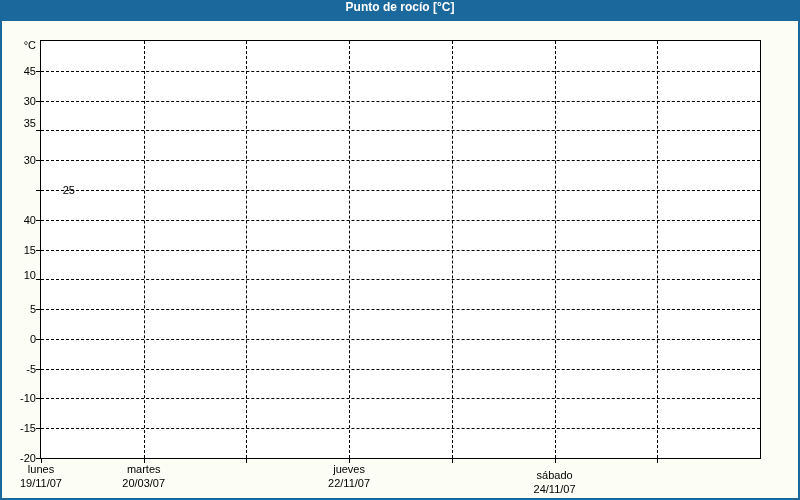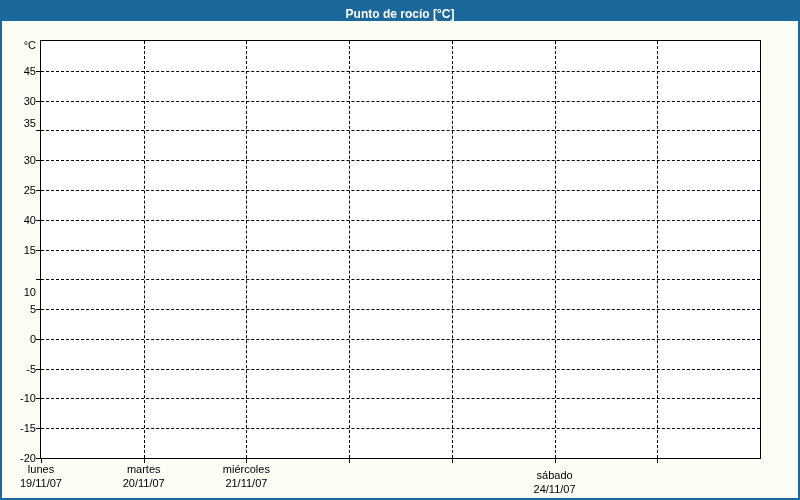--- a/index.html
+++ b/index.html
@@ -14,21 +14,21 @@
     box-sizing: border-box;
     border: 2px solid var(--accent, #1B689D);
     background: var(--page-bg, #FCFDF5);
     overflow: hidden;
   }
   .titlebar {
     position: absolute; left: -2px; top: -2px;
     width: 800px; height: 21px;
     background: var(--accent, #1B689D);
     color: var(--title-fg, #FFFFFF);
-    display: flex; align-items: flex-end; justify-content: center;
+    display: flex; align-items: flex-start; justify-content: center;
     font-size: 12px; font-weight: bold;
     letter-spacing: 0px;
   }
   .plot {
     position: absolute;
     left: 38px; top: 38px;
     width: 721px; height: 419px;
     box-sizing: border-box;
     border: 1px solid var(--grid, #000);
     background: var(--plot-bg, #FFF);
@@ -96,55 +96,55 @@
 
   <div class="ylabel" style="top:36px;">°C</div>
 <div class="ylabel" style="top: 61.8px;">45</div>
     <div class="ytick" style="left: 34px; top: 68.8px;"></div>
     <div class="ylabel" style="top: 91.6px;">30</div>
     <div class="ytick" style="left: 34px; top: 98.6px;"></div>
     <div class="ylabel" style="top: 114px;">35</div>
     <div class="ytick" style="left: 34px; top: 128.4px;"></div>
     <div class="ylabel" style="top: 151.1px;">30</div>
     <div class="ytick" style="left: 34px; top: 158.1px;"></div>
-    <div class="ylabel" style="top: 180.9px;">25</div>
+    <div class="ylabel" style="top: 180.9px; padding-left: 39px;">25</div>
     <div class="ytick" style="left: 34px; top: 187.9px;"></div>
     <div class="ylabel" style="top: 210.7px;">40</div>
     <div class="ytick" style="left: 34px; top: 217.7px;"></div>
     <div class="ylabel" style="top: 240.5px;">15</div>
     <div class="ytick" style="left: 34px; top: 247.5px;"></div>
-    <div class="ylabel" style="top: 283px;">10</div>
+    <div class="ylabel" style="top: 266px;">10</div>
     <div class="ytick" style="left: 34px; top: 277.3px;"></div>
     <div class="ylabel" style="top: 300.1px;">5</div>
     <div class="ytick" style="left: 34px; top: 307.1px;"></div>
     <div class="ylabel" style="top: 329.9px;">0</div>
     <div class="ytick" style="left: 34px; top: 336.9px;"></div>
     <div class="ylabel" style="top: 359.6px;">-5</div>
     <div class="ytick" style="left: 34px; top: 366.6px;"></div>
     <div class="ylabel" style="top: 389.4px;">-10</div>
     <div class="ytick" style="left: 34px; top: 396.4px;"></div>
     <div class="ylabel" style="top: 419.2px;">-15</div>
     <div class="ytick" style="left: 34px; top: 426.2px;"></div>
     <div class="ylabel" style="top: 449px;">-20</div>
     <div class="ytick" style="left: 34px; top: 456px;"></div>
     <div class="xlabel" style="left: -12px; top: 460px;">
       <div>lunes</div>
       <div>19/11/07</div>
     </div>
     <div class="xtick" style="left: 39px; top: 456px;"></div>
     <div class="xlabel" style="left: 90.7px; top: 460px;">
       <div>martes</div>
-      <div>20/11/07</div>
+      <div>20/03/07</div>
     </div>
     <div class="xtick" style="left: 141.7px; top: 456px;"></div>
-    <div class="xlabel" style="left: 193.4px; top: 460px;">
-      <div>miércoles</div>
-      <div>21/11/07</div>
+    <div class="xtick" style="left: 244.4px; top: 456px;"></div>
+    <div class="xlabel" style="left: 296.1px; top: 460px;">
+      <div>jueves</div>
+      <div>22/11/07</div>
     </div>
-    <div class="xtick" style="left: 244.4px; top: 456px;"></div>
     <div class="xtick" style="left: 347.1px; top: 456px;"></div>
     <div class="xtick" style="left: 449.9px; top: 456px;"></div>
     <div class="xlabel" style="left: 501.6px; top: 466px;">
       <div>sábado</div>
       <div>24/11/07</div>
     </div>
     <div class="xtick" style="left: 552.6px; top: 456px;"></div>
     <div class="xtick" style="left: 655.3px; top: 456px;"></div>
   </div>
 

